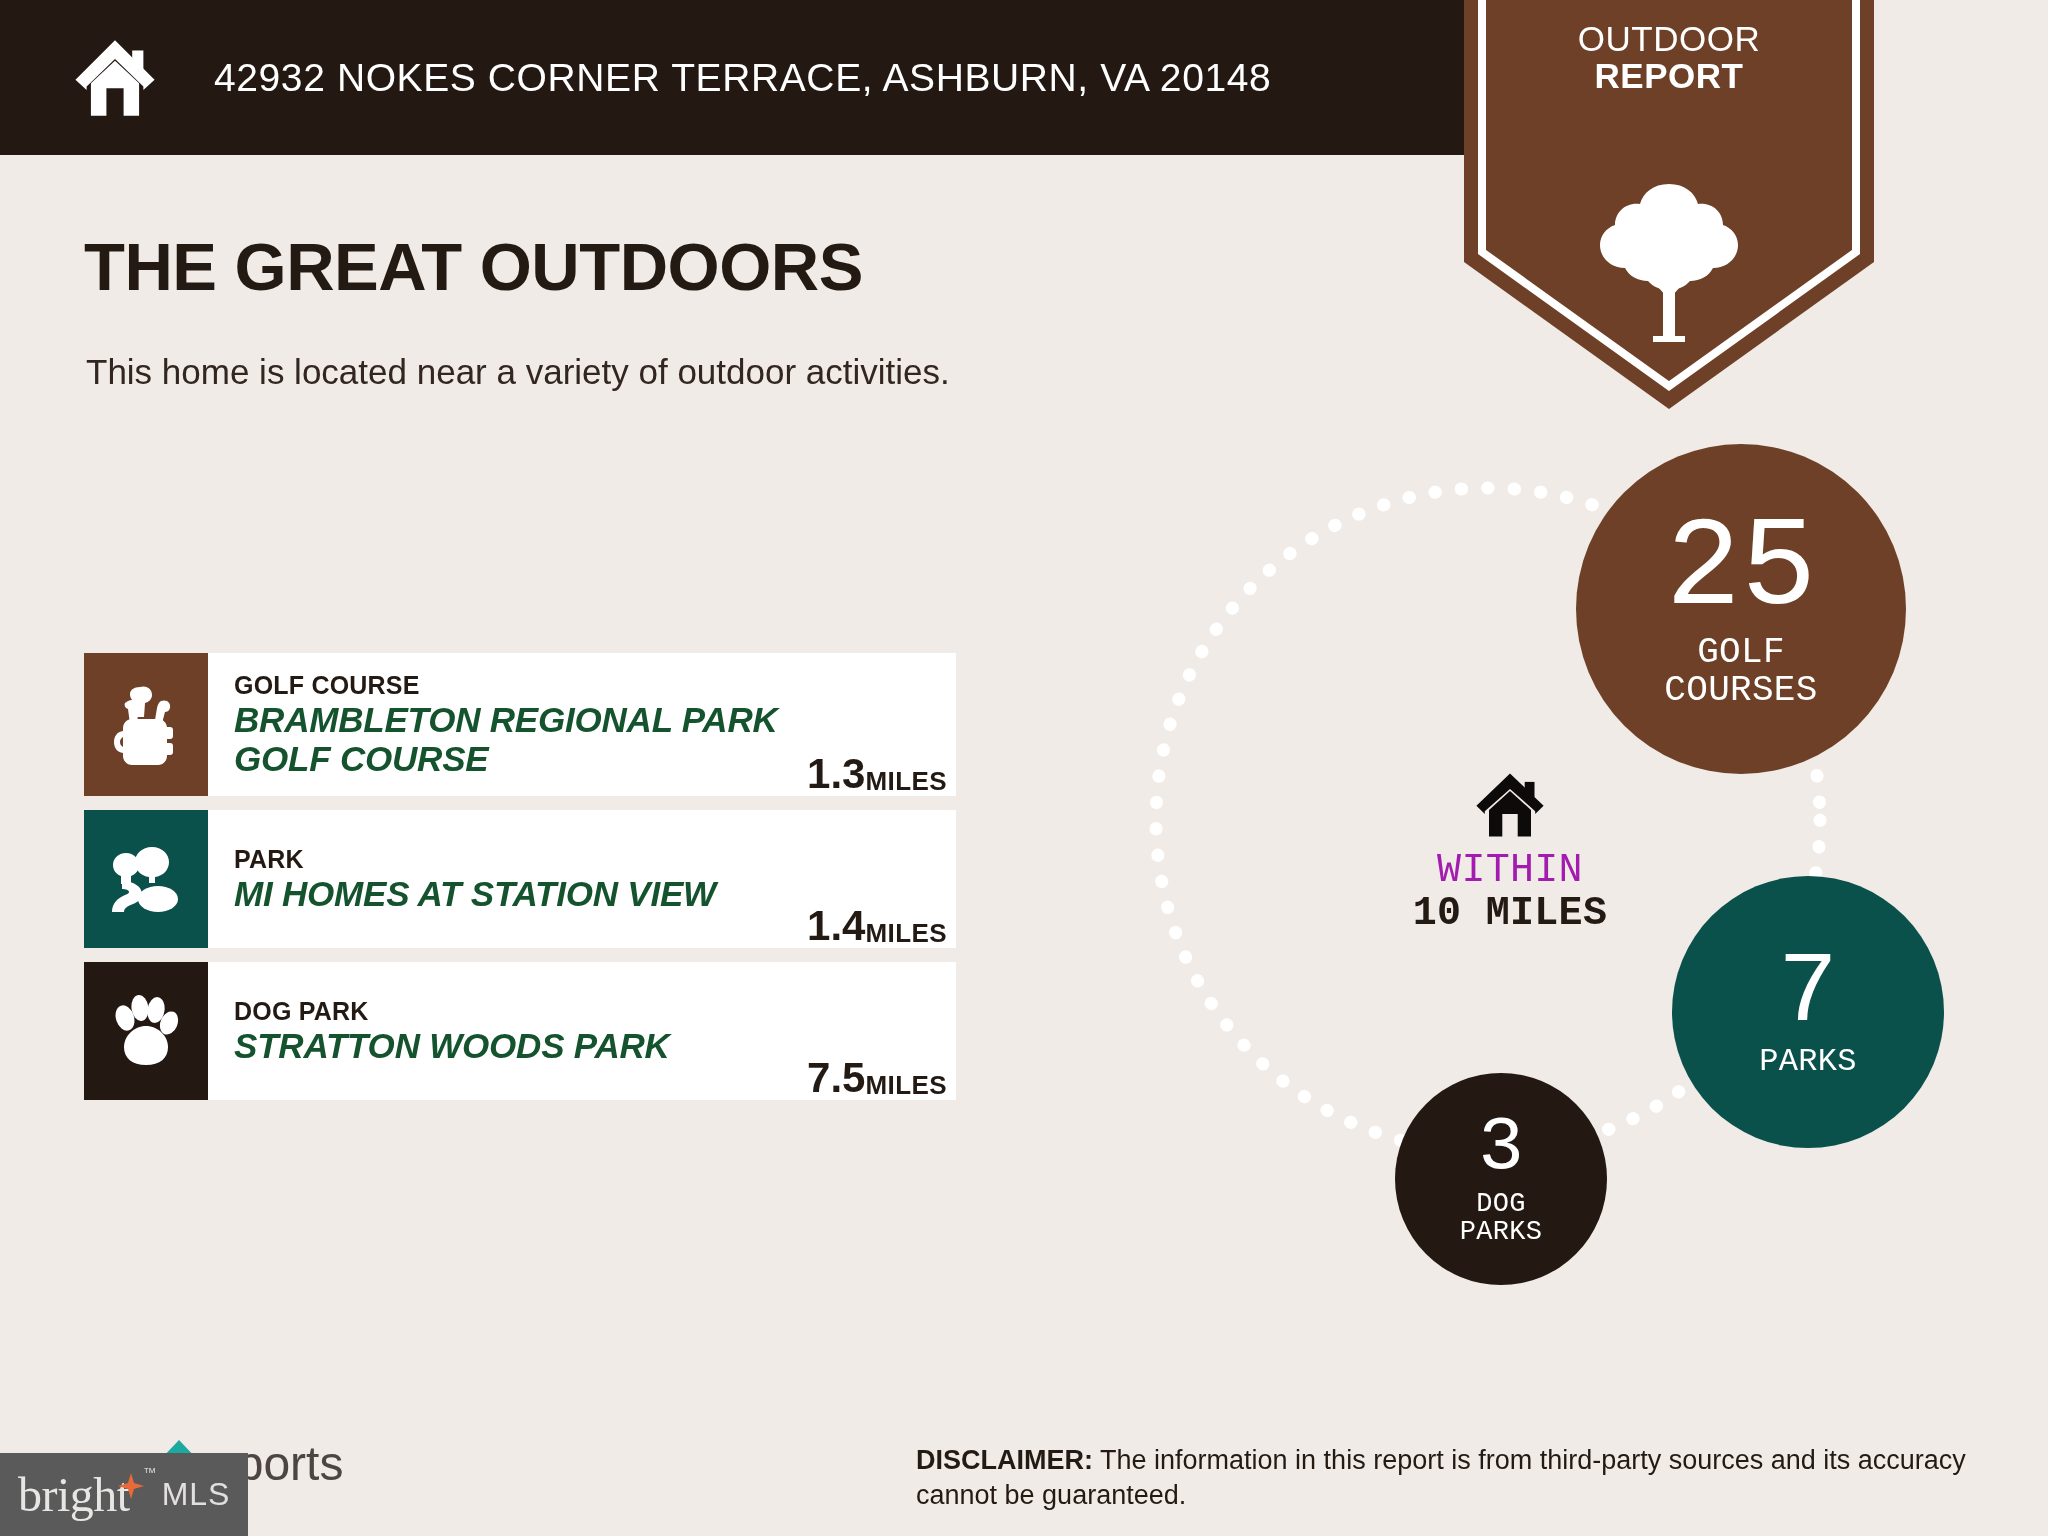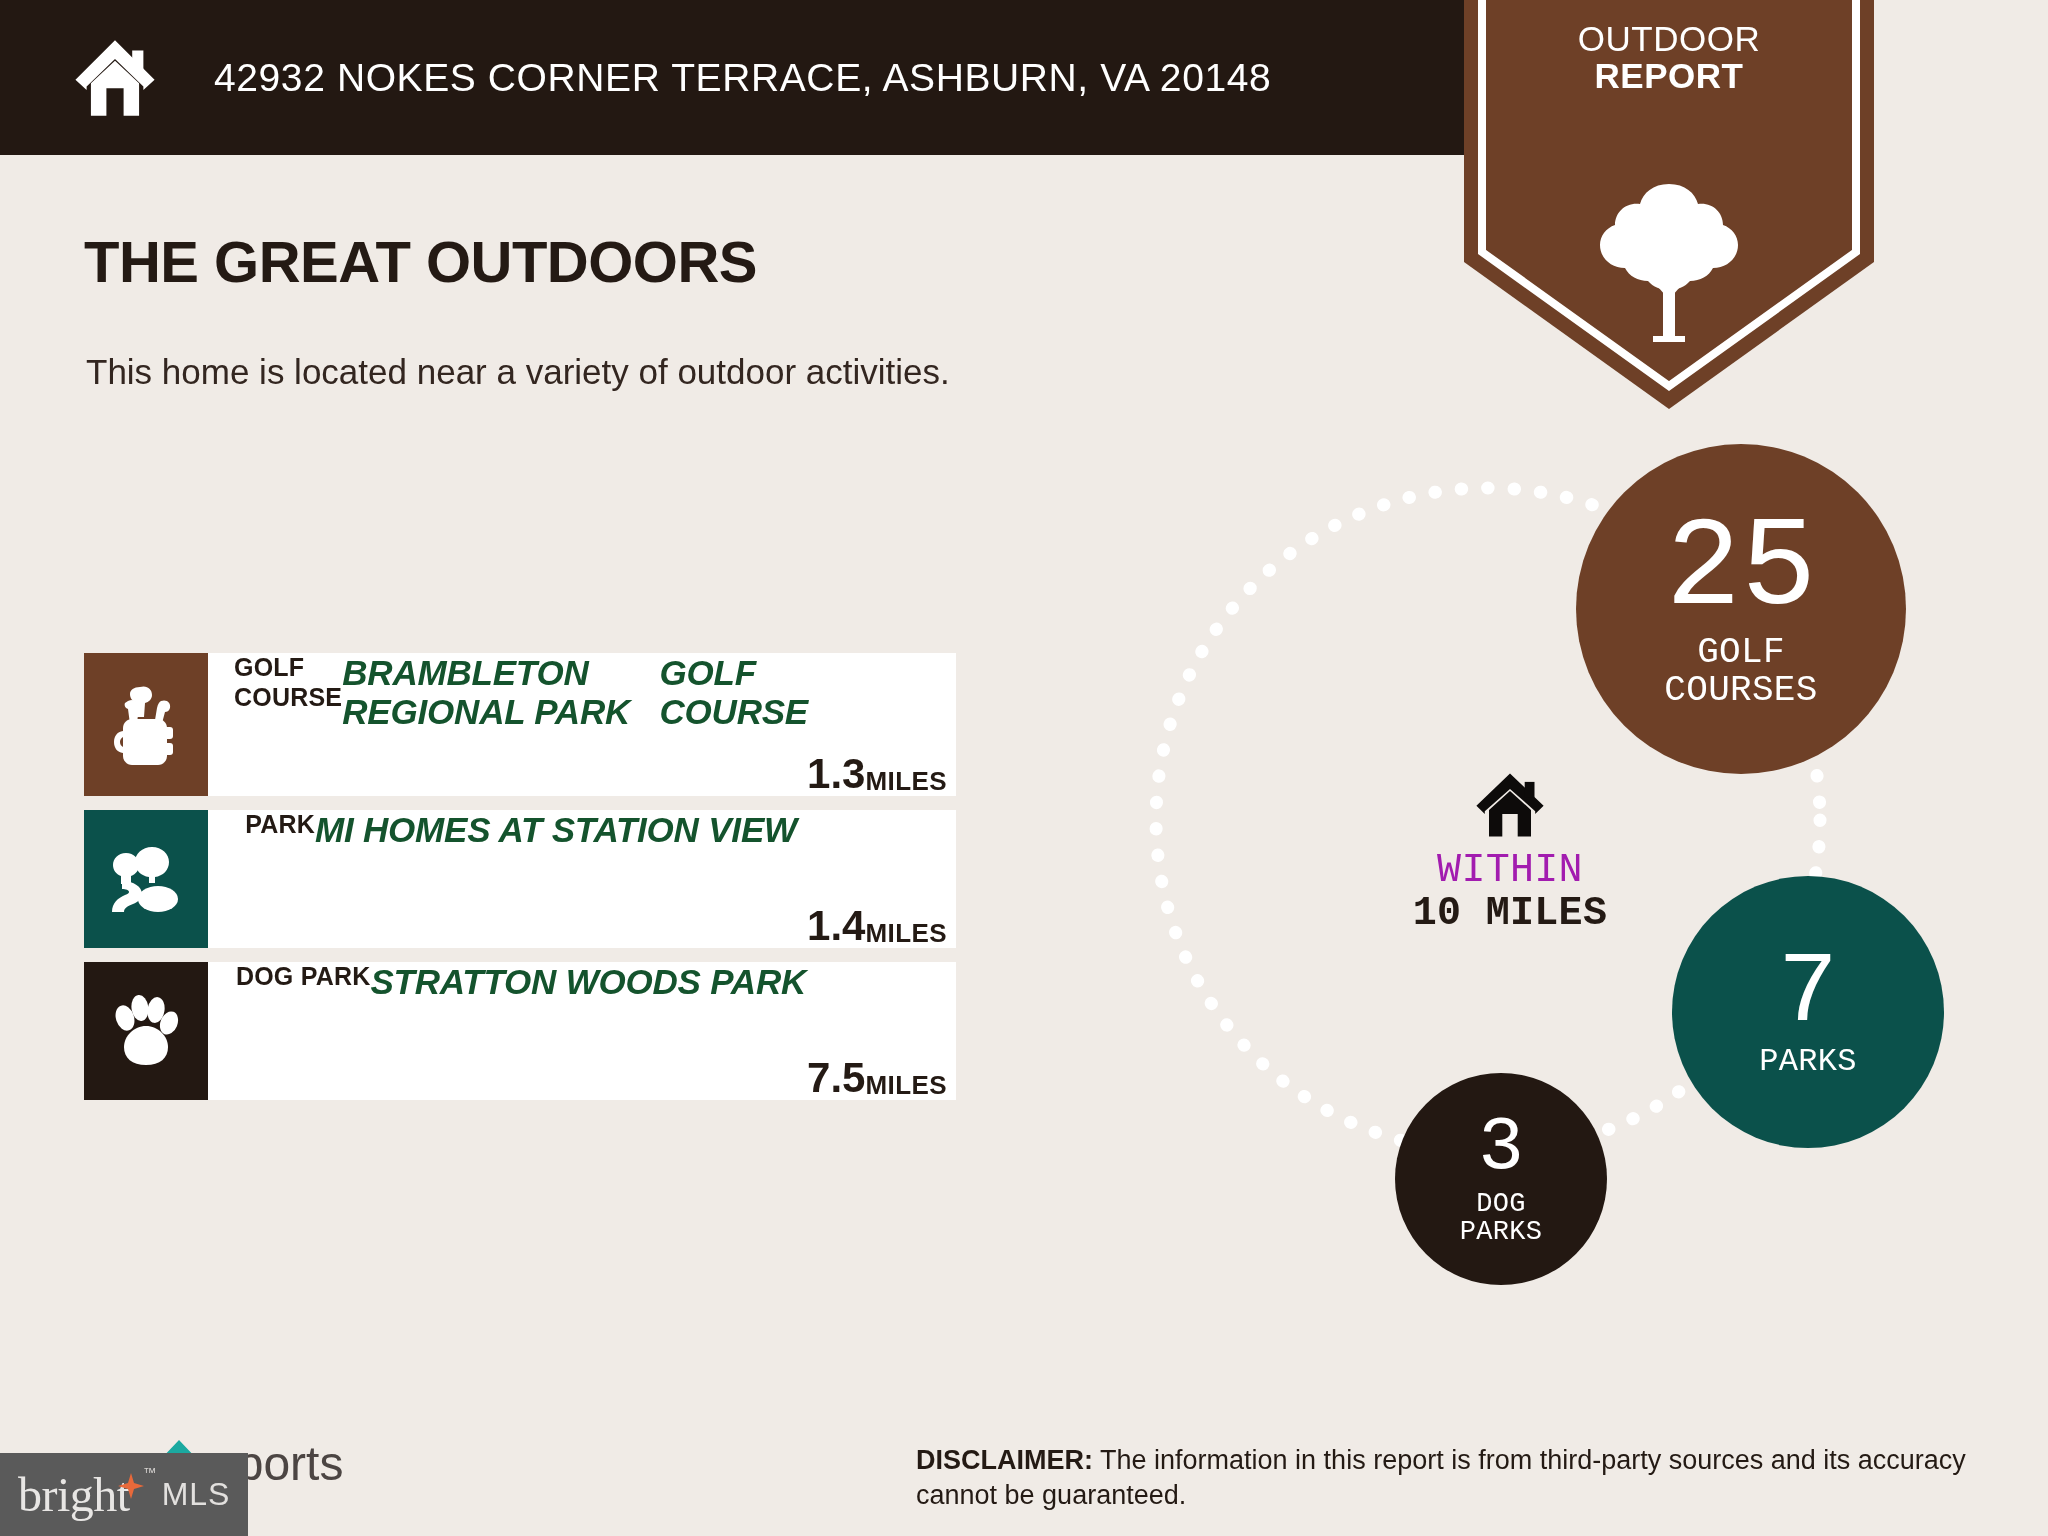--- a/index.html
+++ b/index.html
@@ -72,21 +72,21 @@
     font-weight: 400;
     pointer-events: none;
   }
   .badge-text .ln2 { font-weight: 700; display: block; }
 
   
   .title {
     position: absolute;
     left: 84px;
     top: 228px;
-    font-size: 58px;
+    font-size: 67px;
     font-weight: 700;
     color: #241A14;
     letter-spacing: -0.5px;
     margin: 0;
     white-space: nowrap;
   }
   .subtitle {
     position: absolute;
     left: 86px;
     top: 352px;
@@ -129,20 +129,21 @@
     justify-content: center;
   }
   .row-icon svg { display: block; }
   .row-icon.brown { background: #6E4027; }
   .row-icon.teal  { background: #0B514B; }
   .row-icon.dark  { background: #231812; }
 
   .row-body {
     flex: 1 1 auto;
     display: flex;
+    flex-direction: column;
     justify-content: center;
     padding-left: 26px;
     min-width: 0;
   }
   .row-cat {
     font-size: 25px;
     font-weight: 700;
     color: #241A14;
     letter-spacing: 0.2px;
     line-height: 1.18;

